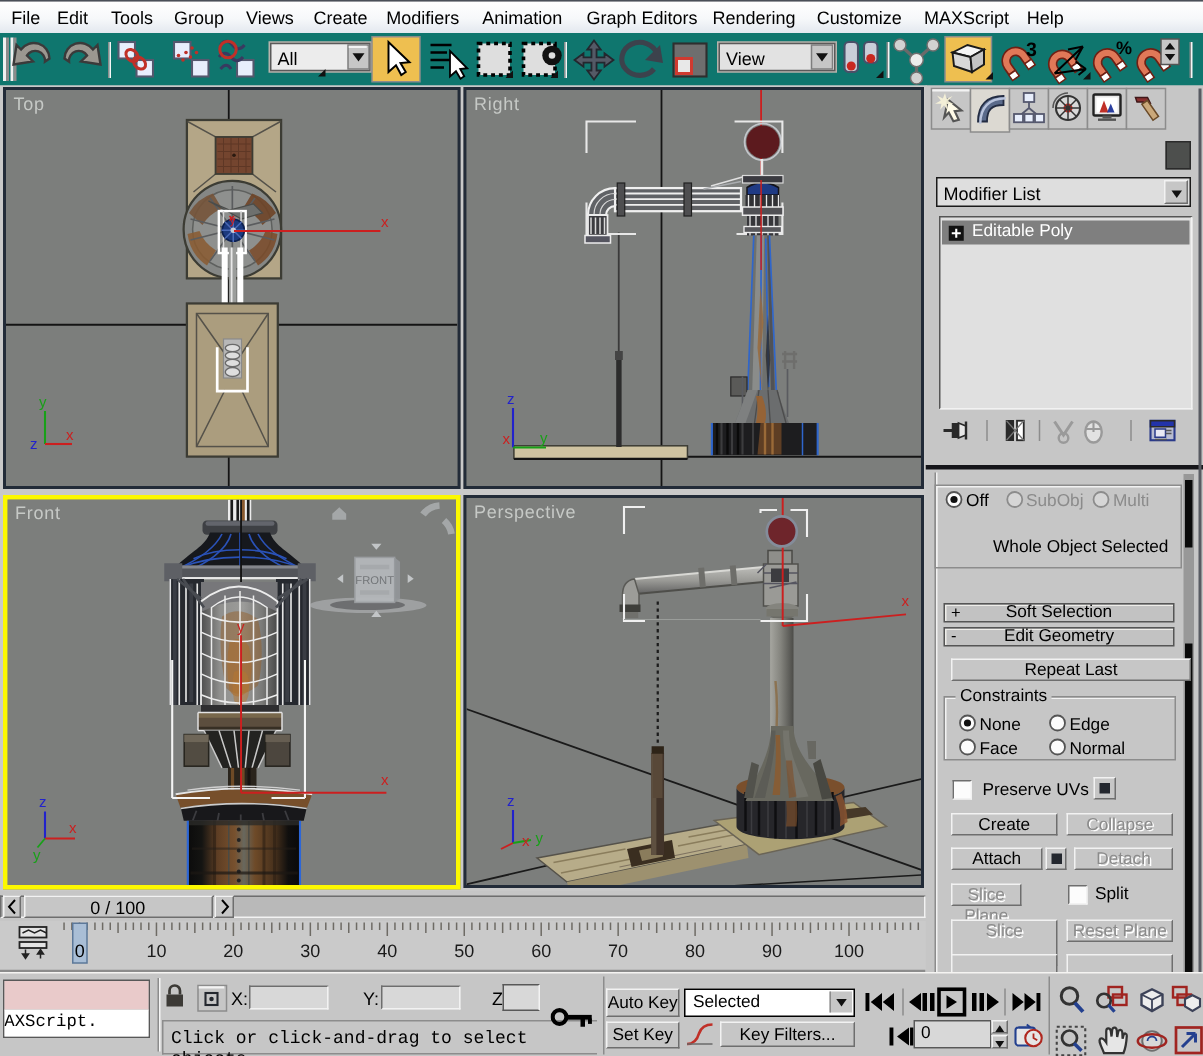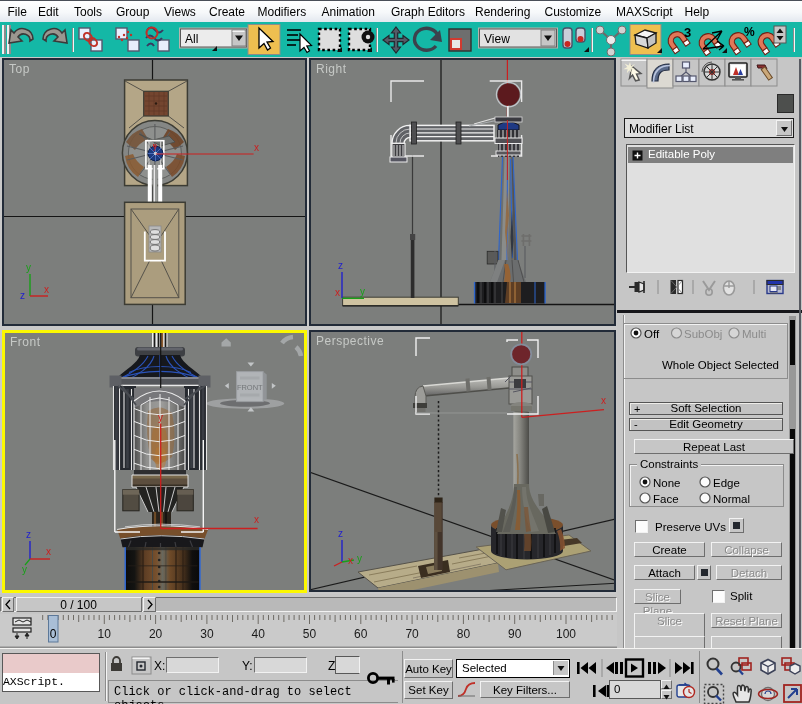--- a/index.html
+++ b/index.html
@@ -1,21 +1,21 @@
 <!DOCTYPE html>
 <html><head>
 <meta charset="utf-8">
 <style>
 html,body{margin:0;padding:0;}
 body{width:802px;height:704px;overflow:hidden;position:relative;background:#c6c6c6;
  font-family:"Liberation Sans",sans-serif;-webkit-font-smoothing:antialiased;}
 .abs{position:absolute;}
 #menubar{left:0;top:0;width:802px;height:22px;background:linear-gradient(#ffffff 0%,#f6f8fa 55%,#e3e8ef 100%);border-top:1px solid #4a4f58;box-sizing:border-box;}
 .mi{position:absolute;top:4px;font-size:12px;color:#000;}
-#toolbar{left:0;top:22px;width:802px;height:35px;background:#14b8a6;}
+#toolbar{left:0;top:22px;width:802px;height:35px;background:#0f766e;}
 #vparea{left:0;top:57px;width:618px;height:537px;background:#c9c9c9;}
 .vp{position:absolute;background:#7c7e7c;overflow:hidden;}
 #cmdpanel{left:617px;top:57px;width:185px;height:591px;background:#c6c6c6;overflow:hidden;}
 #timeslider{left:0;top:594px;width:617px;height:20px;background:#c6c6c6;}
 #ruler{left:0;top:614px;width:617px;height:34px;background:#cacaca;}
 #statusbar{left:0;top:648px;width:802px;height:56px;background:#c6c6c6;border-top:1px solid #f5f4f2;box-sizing:border-box;}
 .btn{position:absolute;background:#c6c6c6;border-top:1px solid #f2f2f2;border-left:1px solid #f2f2f2;border-right:1px solid #6e6e6e;border-bottom:1px solid #6e6e6e;box-sizing:border-box;font-size:11.5px;color:#000;text-align:center;}
 .btn.gray{color:#8b8b8b;text-shadow:1px 1px 0 #fff;}
 .sunken{background:#d6d6d6;border-top:1px solid #6e6e6e;border-left:1px solid #6e6e6e;border-right:1px solid #f2f2f2;border-bottom:1px solid #f2f2f2;box-sizing:border-box;}
 </style>

